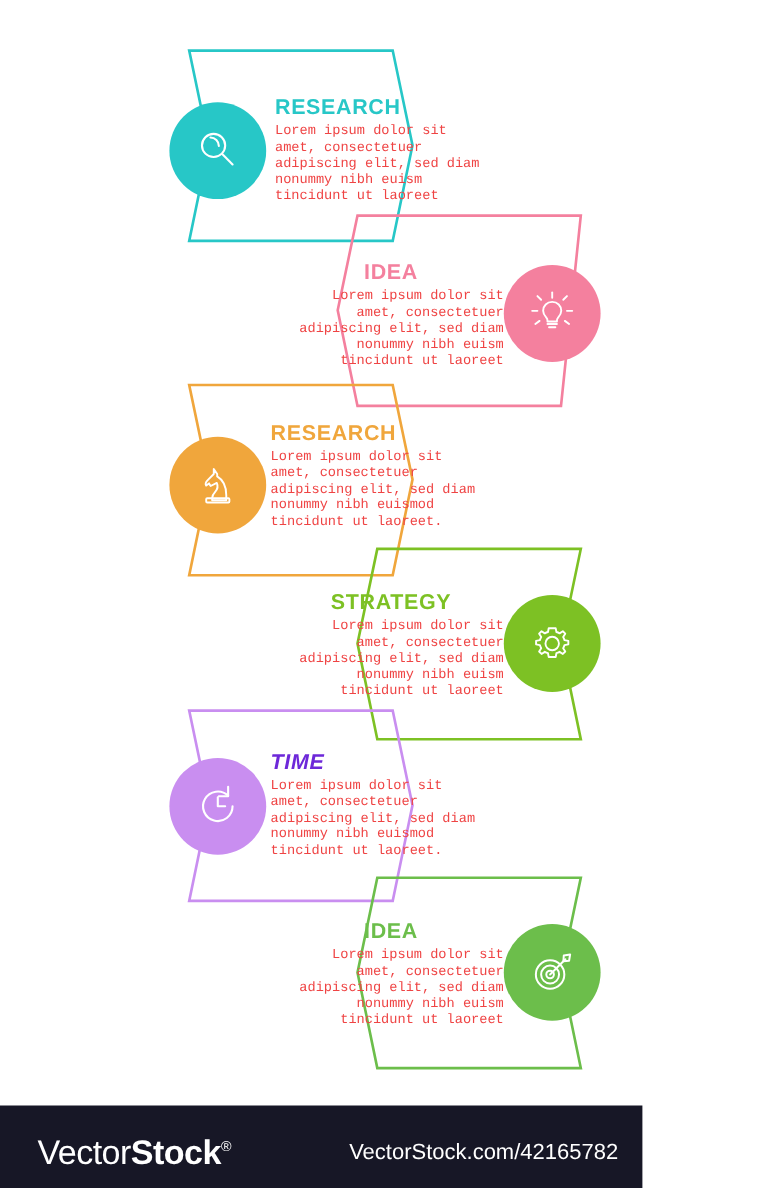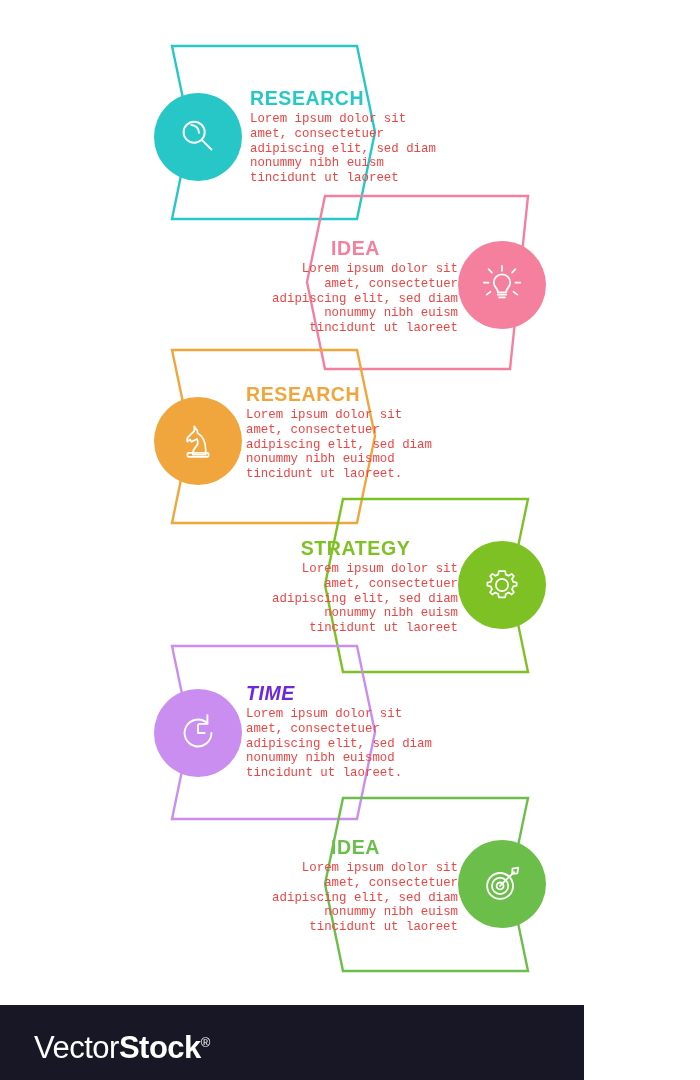--- a/index.html
+++ b/index.html
@@ -204,15 +204,16 @@
 nonummy nibh euism
 tincidunt ut laoreet</div>
     </div>
 
   </div>
 
   <div id="footer">
     <div id="wm-logo">
       <span class="thin">Vector</span><span class="bold">Stock</span><span class="reg">®</span>
     </div>
+    <div id="wm-url">VectorStock.com/42165782</div>
   </div>
 
 </div>
 
 </body></html>

